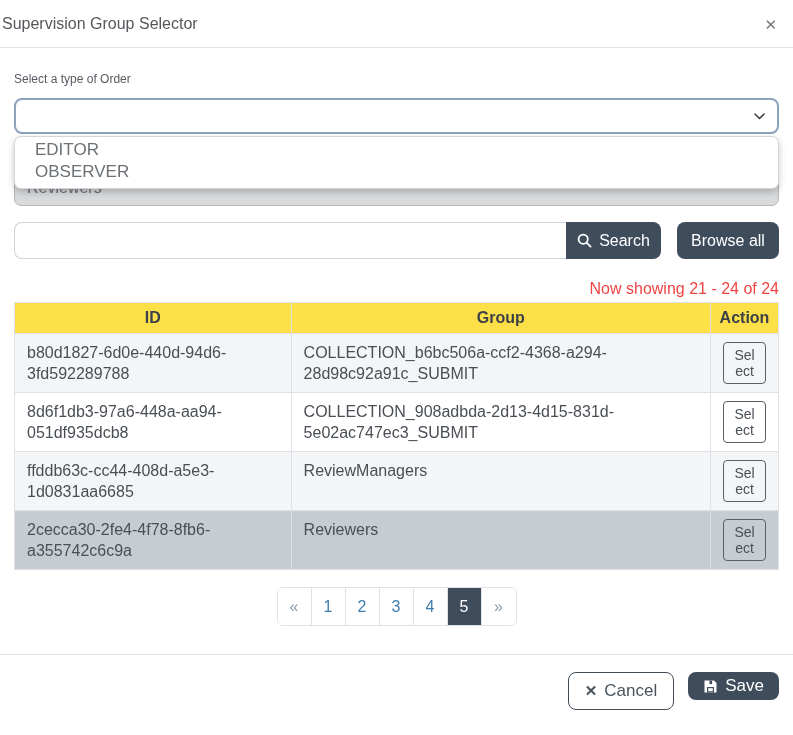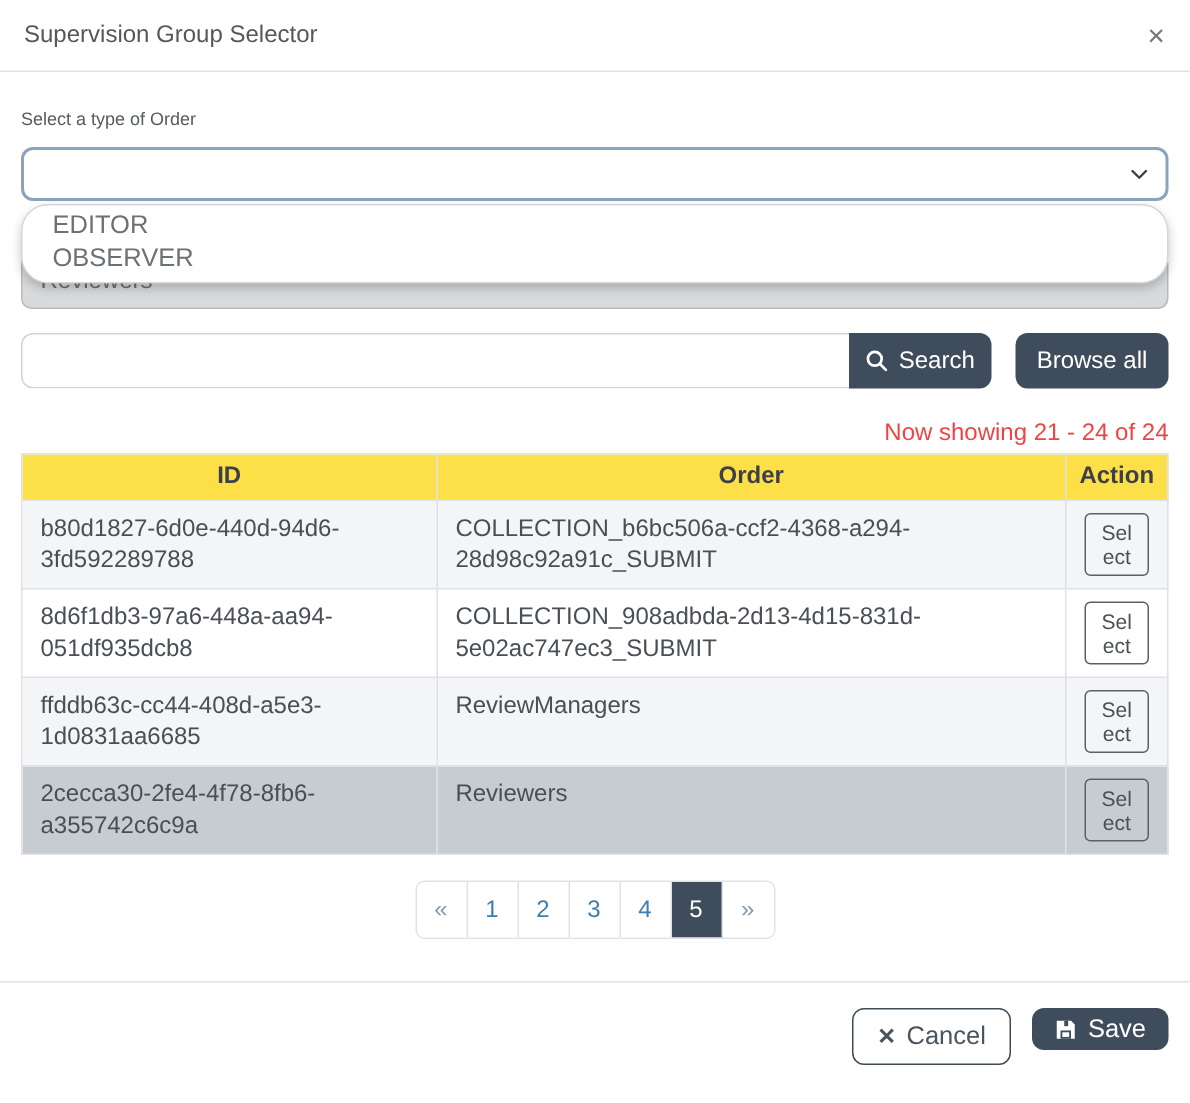--- a/index.html
+++ b/index.html
@@ -2,33 +2,33 @@
 <html><head>
 <meta charset="utf-8">
 <style>
   * { margin:0; padding:0; box-sizing:border-box; }
   html,body { background:#fff; width:793px; }
   body { font-family:"Liberation Sans", sans-serif; color:#565b61; }
   .modal { width:793px; min-height:735px; background:#fff; display:flex; flex-direction:column; }
 
   
   .modal-header { display:flex; align-items:center; justify-content:space-between;
-    padding:15px 16px 14px 16px; border-bottom:1px solid #dee2e6; }
+    padding:15px 16px 14px 2px; border-bottom:1px solid #dee2e6; }
   .modal-title { font-size:16px; color:#54585d; }
   .close-btn { background:none; border:none; font-size:15px; color:#75797d; cursor:pointer; line-height:1; }
 
   
   .modal-body { padding:24px 14px 0 14px; flex:1; }
   .field-label { font-size:12px; color:#565b61; margin-bottom:12px; }
 
   .select-wrap { position:relative; }
   .select-box { height:36px; border:2px solid #8ba3bb; border-radius:8px; background:#fff;
     display:flex; align-items:center; justify-content:flex-end; padding:0 12px; cursor:pointer; }
   .dropdown-panel { position:absolute; left:0; right:0; top:38px; z-index:5; background:#fff;
-    border:1px solid #d3d7db; border-radius:18px; box-shadow:0 3px 7px rgba(0,0,0,.22);
+    border:1px solid #d3d7db; border-radius:7px; box-shadow:0 3px 7px rgba(0,0,0,.22);
     padding:2px 0 5px 0; }
   .dropdown-option { font-size:17px; color:#6c7176; padding:0 0 0 20px; height:22px; line-height:22px; cursor:pointer; }
 
   .current-group { margin-top:35px; height:37px; background:#d8dadb; border:1px solid #b7babd;
     border-radius:7px; display:flex; align-items:center; padding:0 12px; font-size:16px; color:#6a6f74; }
 
   
   .search-row { display:flex; margin-top:16px; height:37px; }
   .search-input { flex:1; border:1px solid #ced4da; border-right:none; border-radius:8px 0 0 8px;
     padding:0 12px; font-size:16px; font-family:"Liberation Sans",sans-serif; color:#565b61; outline:none; }
@@ -119,21 +119,21 @@
 
     <table class="results">
       <colgroup>
           <col class="c-id">
           <col class="c-name">
           <col class="c-action">
         </colgroup>
       <thead>
         <tr>
           <th>ID</th>
-          <th>Order</th>
+          <th>Group</th>
           <th>Action</th>
         </tr>
       </thead>
       <tbody>
         <tr class="stripe">
           <td>b80d1827-6d0e-440d-94d6-3fd592289788</td>
           <td>COLLECTION_b6bc506a-ccf2-4368-a294-28d98c92a91c_SUBMIT</td>
           <td class="action-cell"><button class="select-btn">Select</button></td>
         </tr>
         <tr class="plain">

